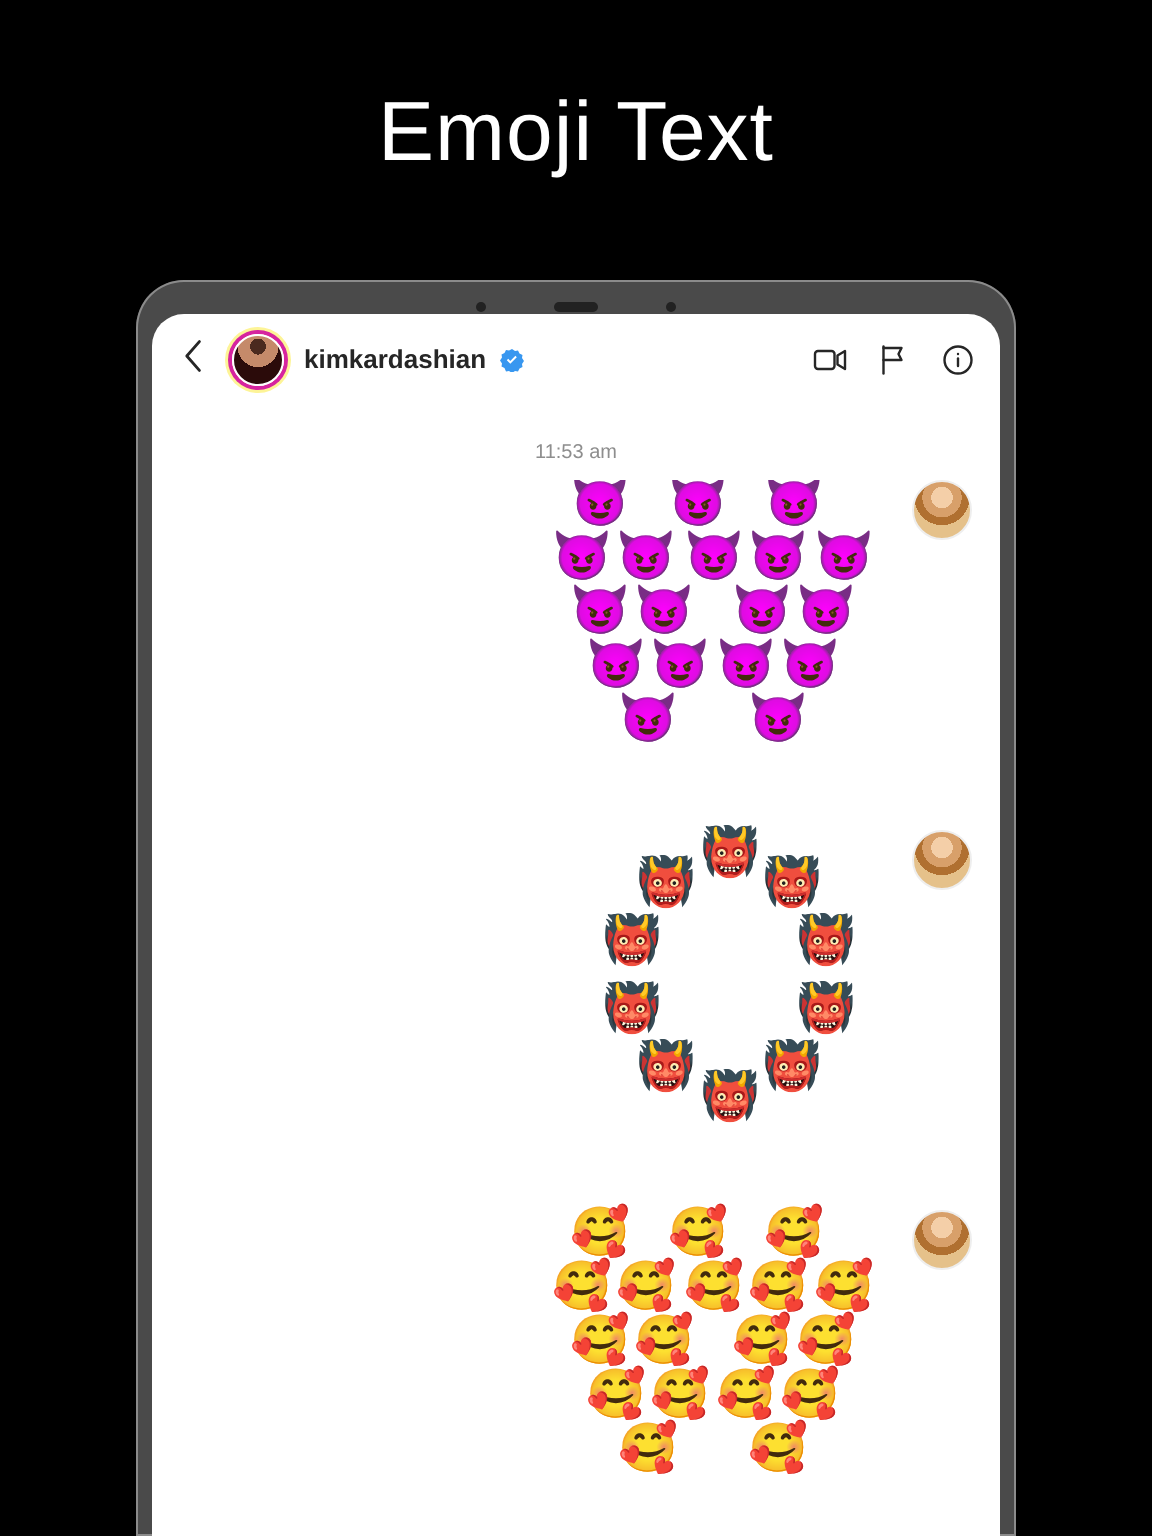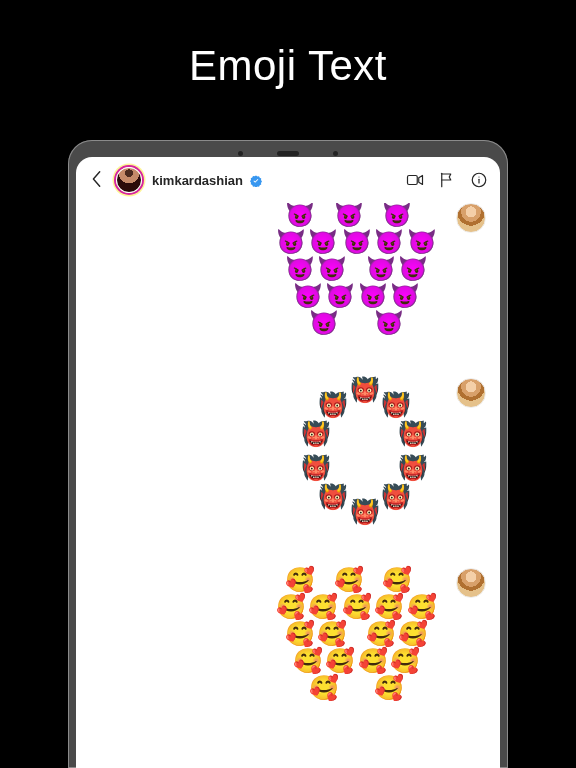--- a/index.html
+++ b/index.html
@@ -83,20 +83,21 @@
         <span>
           <svg class="icon" viewBox="0 0 24 24" fill="none" stroke="#262626" stroke-width="1.6" stroke-linecap="round" stroke-linejoin="round">
               <circle cx="12" cy="12" r="9"></circle>
               <circle cx="12" cy="8" r="0.8" fill="#262626" stroke="none"></circle>
               <line x1="12" y1="11" x2="12" y2="16"></line>
             </svg>
         </span>
       </div>
     </div>
 
+    <div class="timestamp">11:53 am</div>
 
     <div class="dm-body" id="chat-body">
         <div class="msg-wrap" style="top: 0px;">
           <div class="emoji-grid" style="width: 170px; height: 130px;">
             <span class="em" style="left: 9px; top: 0px;">😈</span>
             <span class="em" style="left: 58px; top: 0px;">😈</span>
             <span class="em" style="left: 106px; top: 0px;">😈</span>
             <span class="em" style="left: 0px; top: 27px;">😈</span>
             <span class="em" style="left: 32px; top: 27px;">😈</span>
             <span class="em" style="left: 66px; top: 27px;">😈</span>

